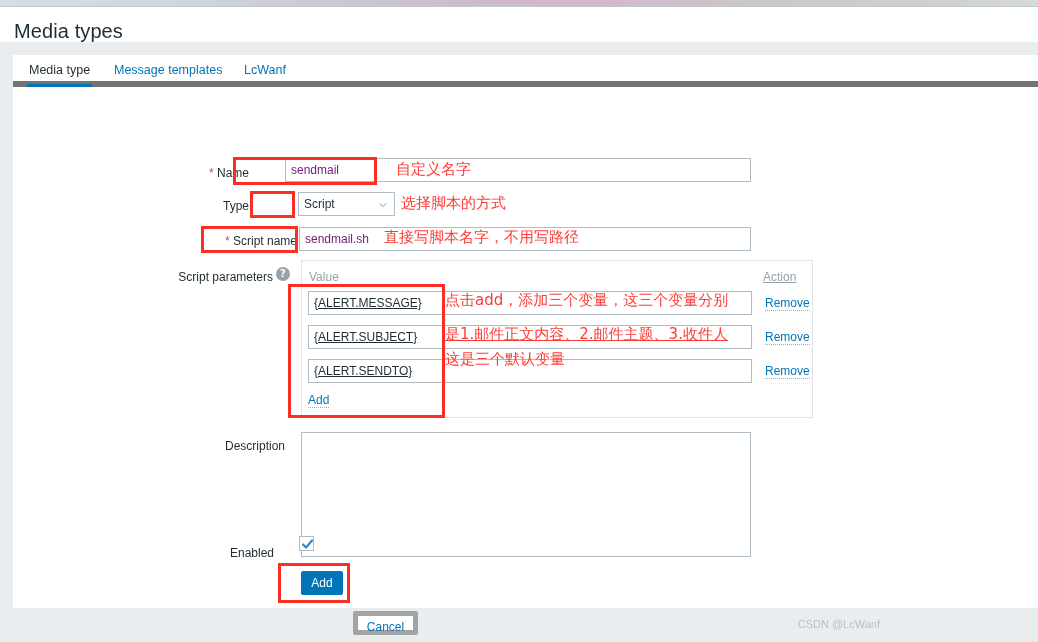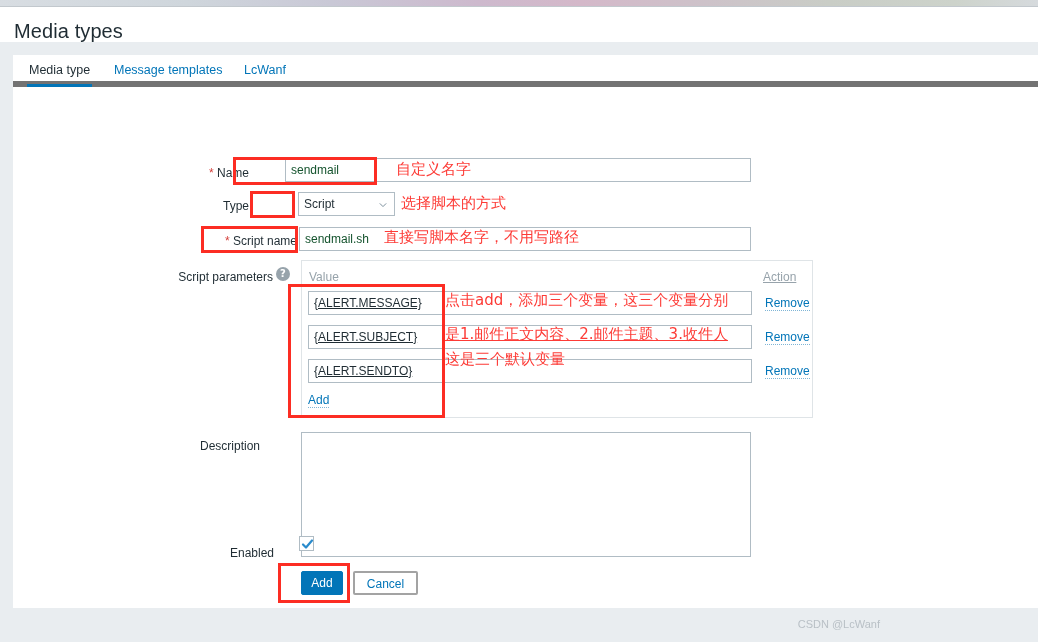--- a/index.html
+++ b/index.html
@@ -71,21 +71,21 @@
   }
   
   .form { position: absolute; left: 0; top: 33px; width: 1025px; height: 520px; }
   .lbl {
     position: absolute; font-size: 12px; color: #1f2c33;
     text-align: right; line-height: 16px; white-space: nowrap;
   }
   .req { color: #d43f3a; }
   .inp {
     position: absolute; border: 1px solid #b0bcc4; background: #fff;
-    font-size: 12px; color: #14532d; font-family: "Liberation Sans", sans-serif;
+    font-size: 12px; color: #701a75; font-family: "Liberation Sans", sans-serif;
     padding: 0 5px; line-height: 22px; height: 24px; outline: none;
   }
   .sel {
     position: absolute; border: 1px solid #b0bcc4; background: #fff;
     font-size: 12px; color: #1f2c33; height: 24px; line-height: 22px;
     padding: 0 5px;
   }
   .sel .chev {
     position: absolute; right: 7px; top: 8px; width: 8px; height: 8px;
   }
@@ -128,21 +128,21 @@
     position: absolute; width: 15px; height: 15px;
     border: 1px solid #b0bcc4; background: #fff; cursor: pointer;
   }
   .chk svg { position: absolute; left: 1px; top: 1px; }
   .btn {
     position: absolute; height: 24px; line-height: 22px; font-size: 12px;
     text-align: center; cursor: pointer; border-radius: 2px;
     font-family: "Liberation Sans", sans-serif;
   }
   .btn-primary { background: #0275b8; border: 1px solid #0275b8; color: #fff; }
-  .btn-secondary { background: #fff; border: 2px solid #a3a3a3; color: #0275b8; }
+  .btn-secondary { background: #fff; border: 5px solid #a3a3a3; color: #0275b8; margin-top: 40px; }
   .watermark {
     position: absolute; right: 18px; top: 618px;
     font-size: 11px; color: #b9c0c6;
     font-family: "Liberation Sans", sans-serif;
   }
 </style>
 </head>
 <body>
 
 <div id="page">
@@ -222,21 +222,21 @@
       <div class="lnk" style="left:752px; top:276px;">Remove</div>
 
       <div class="lnk" style="left:295px; top:305px;">Add</div>
 
       <div class="annot" style="left:432px; top:203px;text-align:right;">点击add，添加三个变量，这三个变量分别</div>
       <div class="annot" style="left:432px; top:237px;text-decoration:underline;">是1.邮件正文内容、2.邮件主题、3.收件人</div>
       <div class="annot" style="left:432px; top:262px;">这是三个默认变量</div>
 
       <div class="redbox" style="left:275px; top:196px; width:157px; height:134px;"></div>
 
-      <div class="lbl" style="left:167px; top:350px; width:80px;">
+      <div class="lbl" style="left:192px; top:350px; width:80px;">
         <span>Description</span>
       </div>
       <textarea class="tarea" style="left: 288px; top: 344px; width: 450px; height: 125px;" placeholder=""></textarea>
 
       <div class="lbl" style="left:191px; top:457px; width:70px;">
         <span>Enabled</span>
       </div>
       <div class="chk" style="left:286px; top:448px;">
         <svg width="13" height="13" viewBox="0 0 13 13">
           <path d="M2 6.5 L5 9.5 L11 2.5" stroke="#2a8bcc" stroke-width="2.2" fill="none" stroke-linecap="round" stroke-linejoin="round"></path>

